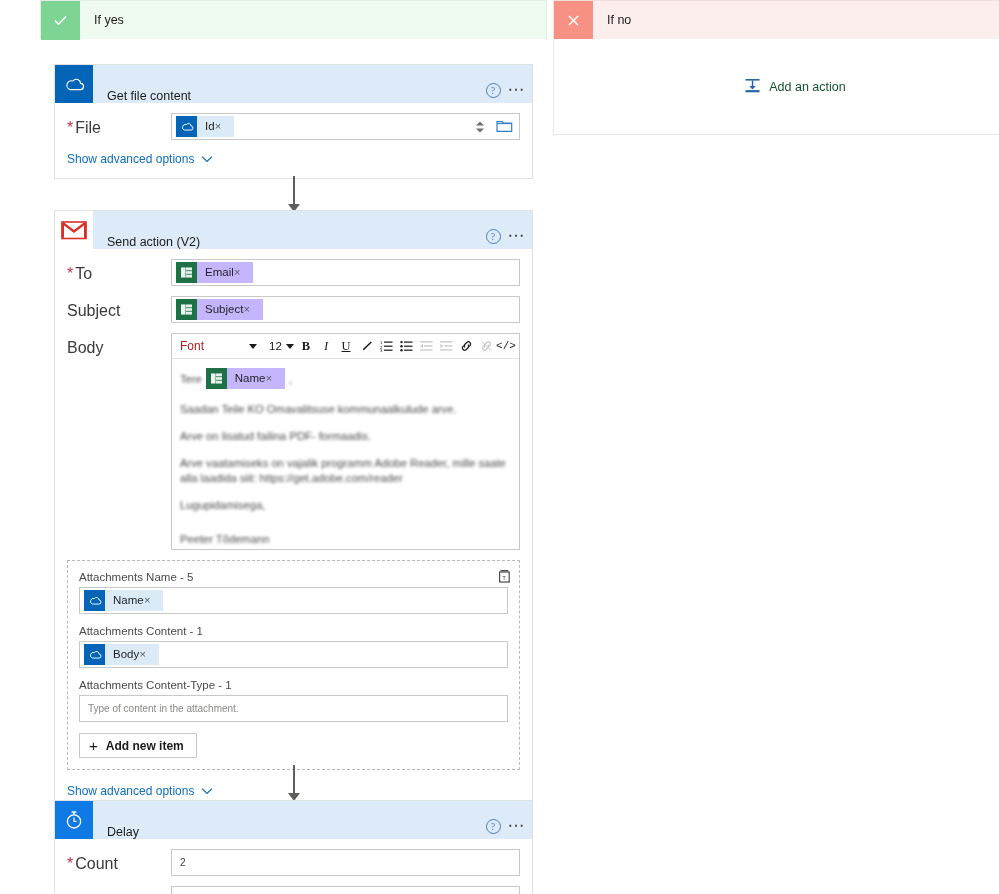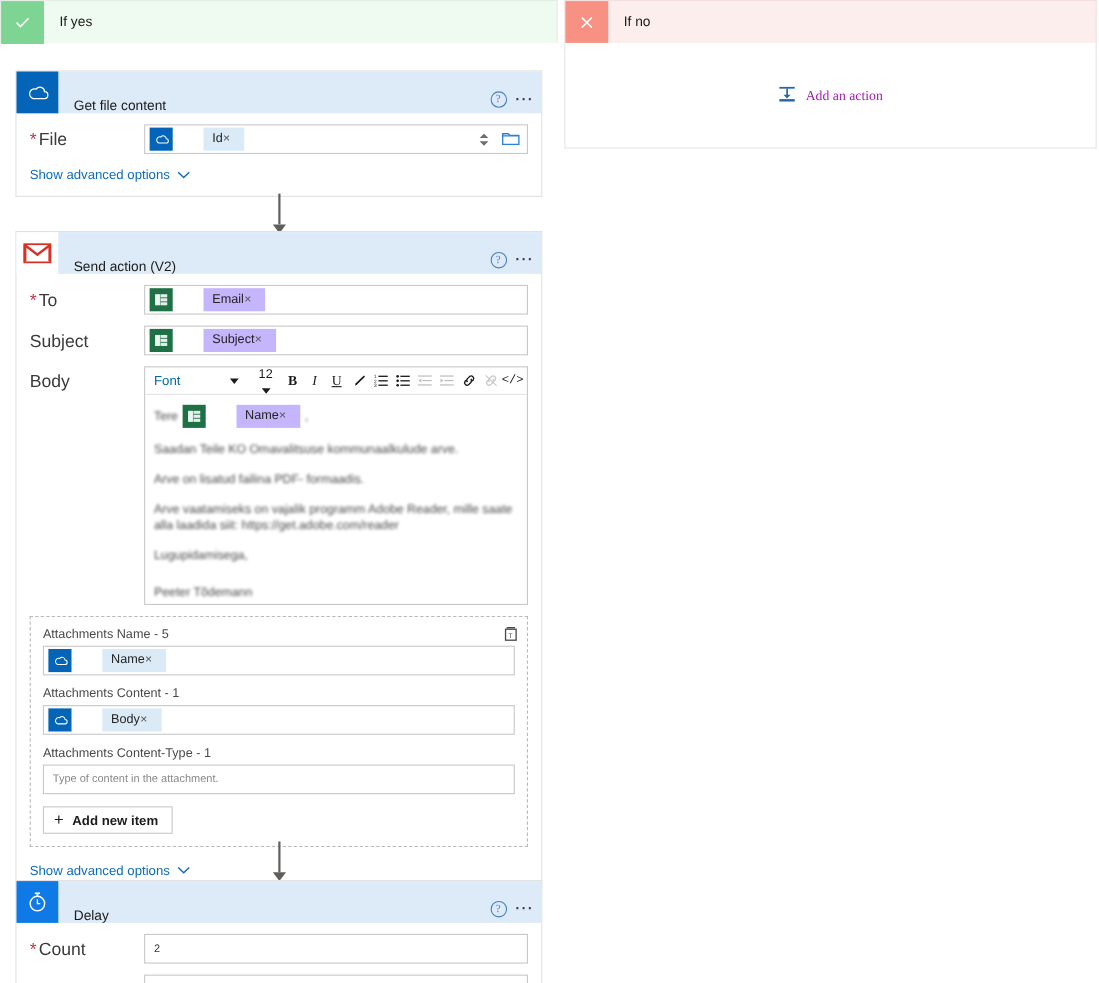--- a/index.html
+++ b/index.html
@@ -5,21 +5,21 @@
   * { box-sizing: border-box; }
   html, body {
     margin: 0; padding: 0;
     width: 999px; height: 894px;
     background: #ffffff;
     font-family: "Liberation Sans", sans-serif;
     font-size: 12px;
     color: #323130;
     overflow: hidden;
   }
-  .canvas { position: relative; width: 886px; height: 894px; background:#fff; }
+  .canvas { position: relative; width: 886px; height: 894px; background:#fff;margin-left:40px; }
 
   
   .branch { position: absolute; top: 0; }
   .branch-yes { left: 0; width: 507px; }
   .branch-no  { left: 513px; width: 484px; }
 
   .branch-head {
     display: flex; align-items: center;
     height: 39px;
     border: 1px solid #e6e6e6;
@@ -41,21 +41,21 @@
     background: #fff;
   }
   .branch-yes .branch-body { border:none; background:transparent; }
   .branch-no  .branch-body { height: 96px; position: relative; }
 
   .add-action {
     position:absolute; left:0; right:0; top:50%; transform: translateY(-50%);
     display:flex; align-items:center; justify-content:center; gap:8px;
     color:#0b6bcb; font-size:12.5px; cursor:pointer;
   }
-  .add-action .lbl { color:#a21caf;font-family:Liberation Serif, serif; }
+  .add-action .lbl { color:#14532d; }
 
   
   .card {
     position: absolute;
     left: 14px;
     width: 479px;
     background:#fff;
     border:1px solid #e1e1e1;
   }
   .card-head {
@@ -93,21 +93,21 @@
   .input-box {
     border:1px solid #c8c8c8; background:#fff;
     min-height:27px; display:flex; align-items:center;
     padding: 2px 2px 2px 4px;
     position:relative;
   }
   .input-box.plain { padding-left:8px; font-size:10px; color:#3a3a3a; }
   .input-box .ph { color:#8a8886; }
 
   
-  .token { display:inline-flex; align-items:center; height:21px;gap:28px; }
+  .token { display:inline-flex; align-items:center; height:21px; }
   .token-ic {
     width:21px; height:21px; flex:0 0 21px;
     display:flex; align-items:center; justify-content:center;
   }
   .token-ic.onedrive { background:#0364b8; }
   .token-ic.excel    { background:#1d7145; }
   .token-lbl {
     padding: 0 7px 0 8px; height:21px; line-height:21px;
     font-size:11.5px; color:#242424;
   }
@@ -134,26 +134,26 @@
 
   
   .rte { border:1px solid #c8c8c8; background:#fff; }
   .rte-bar {
     display:flex; align-items:center; height:25px;
     border-bottom:1px solid #e3e3e3; padding: 0 2px;
   }
   .fontsel {
     width:88px; height:23px; display:flex; align-items:center;
     justify-content:space-between; padding:0 5px 0 6px;
-    font-size:12px; color:#0369a1; cursor:pointer;
+    font-size:12px; color:#b91c1c; cursor:pointer;
   }
   .sizesel {
     width:30px; height:23px; display:flex; align-items:center;
     justify-content:space-between; padding:0 2px 0 3px;
-    font-size:11.5px; color:#1b1b1b; cursor:pointer; margin-left:4px;flex-direction:column;
+    font-size:11.5px; color:#1b1b1b; cursor:pointer; margin-left:4px;
   }
   .caret-dn { width:0;height:0;border-left:4px solid transparent;border-right:4px solid transparent;border-top:5px solid #1b1b1b; }
   .tbtn {
     width:20px; height:23px; display:flex; align-items:center; justify-content:center;
     font-size:12.5px; color:#1b1b1b; cursor:pointer;
   }
   .tbtn.dim { color:#bdbdbd; }
   .rte-body { padding: 9px 8px 8px 8px; height: 190px; overflow:hidden; }
   .blur-line {
     filter: blur(1.55px);

